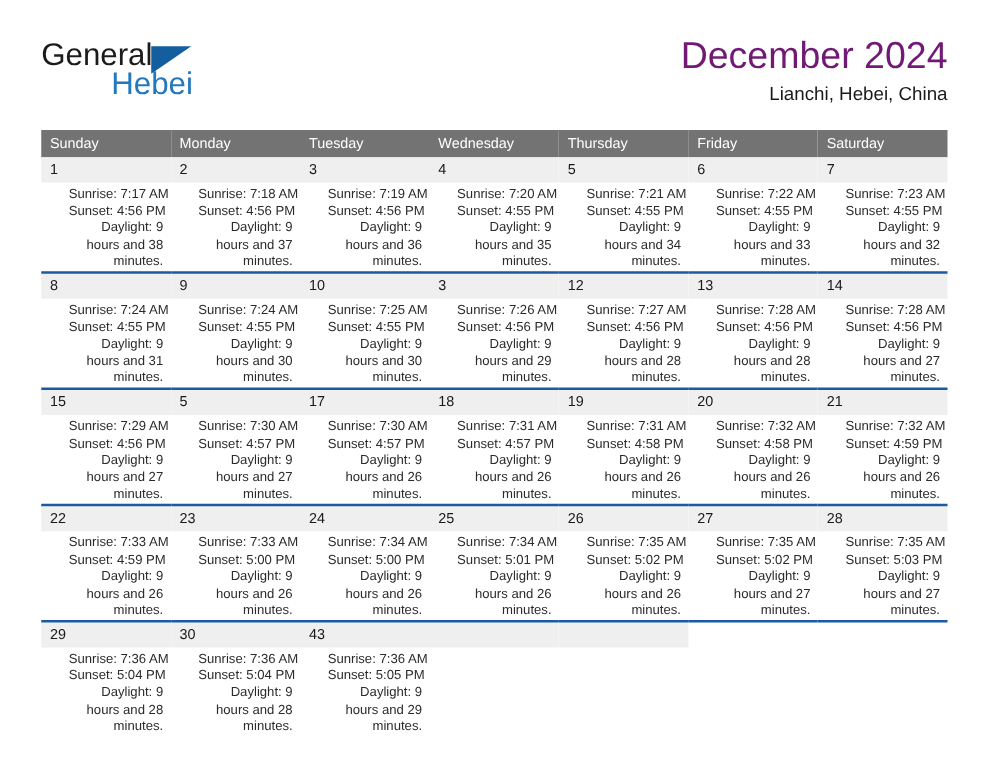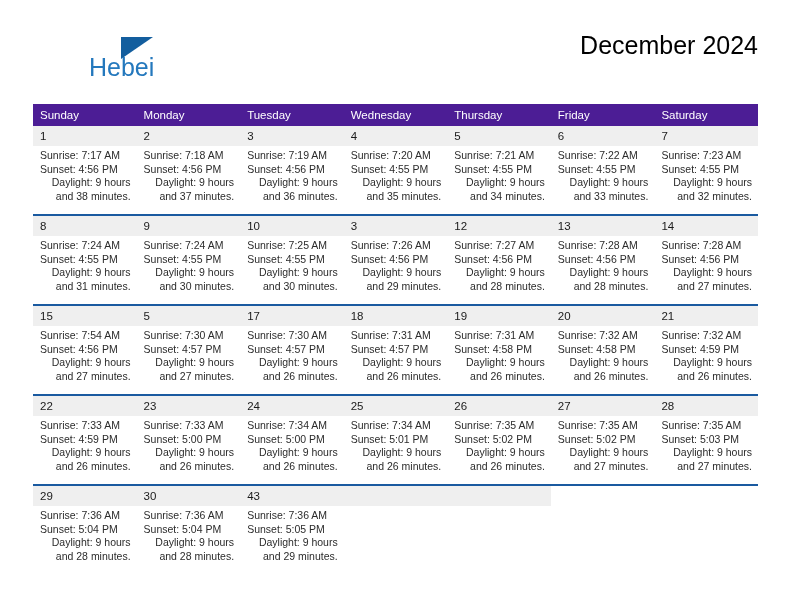--- a/index.html
+++ b/index.html
@@ -65,23 +65,23 @@
     border-bottom: 22px solid transparent;
   }
 
   .title-block {
     position: absolute;
     right: 0;
     top: 0;
     text-align: right;
   }
   .cal-title {
-    font-size: 25px;
+    font-size: 30px;
     font-weight: normal;
-    color: #000000;
+    color: #701a75;
     line-height: 34px;
     white-space: nowrap;
   }
   .cal-subtitle {
     font-size: 15px;
     font-weight: normal;
     color: #1a1a1a;
     line-height: 22px;
     margin-top: 3px;
     white-space: nowrap;
@@ -91,21 +91,21 @@
   .calendar {
     position: absolute;
     left: 33px;
     top: 104px;
     width: 725px;
     border-collapse: collapse;
     table-layout: fixed;
   }
 
   .calendar th {
-    background: #4c1d95;
+    background: #737373;
     color: #ffffff;
     font-size: 11.5px;
     font-weight: normal;
     text-align: left;
     padding: 5px 0 5px 7px;
     height: 11px;
     border: none;
   }
 
   .calendar td {
@@ -138,43 +138,46 @@
   }
   td.blank .daynum {
     background: #ffffff;
   }
 
   .info {
     padding: 3px 6px 0 7px;
     font-size: 10.5px;
     line-height: 13.6px;
     color: #2b2b2b;
+    margin-left: 15px;
   }
   .info div {
     white-space: nowrap;
   }
   .info .daylight {
     white-space: normal;
     text-align: right;
   }
 </style>
 </head>
 <body>
 
 <div class="page">
 
   <div class="header">
 
     <div class="brand">
+      <span class="brand-general">General</span>
       <span class="brand-tri"></span>
       <span class="brand-blue">Hebei</span>
     </div>
 
     <div class="title-block">
       <div class="cal-title">December 2024</div>
+      <div class="cal-subtitle">Lianchi, Hebei, China</div>
     </div>
 
   </div>
 
   <table class="calendar">
     <thead>
       <tr>
         <th>Sunday</th>
         <th>Monday</th>
         <th>Tuesday</th>
@@ -298,21 +301,21 @@
               <div>Sunrise: 7:28 AM</div>
               <div>Sunset: 4:56 PM</div>
               <div class="daylight">Daylight: 9 hours and 27 minutes.</div>
             </div>
           </td>
         </tr>
         <tr class="week">
           <td class="">
             <div class="daynum">15</div>
             <div class="info">
-              <div>Sunrise: 7:54 AM</div>
+              <div>Sunrise: 7:29 AM</div>
               <div>Sunset: 4:56 PM</div>
               <div class="daylight">Daylight: 9 hours and 27 minutes.</div>
             </div>
           </td>
           <td class="">
             <div class="daynum">5</div>
             <div class="info">
               <div>Sunrise: 7:30 AM</div>
               <div>Sunset: 4:57 PM</div>
               <div class="daylight">Daylight: 9 hours and 27 minutes.</div>

